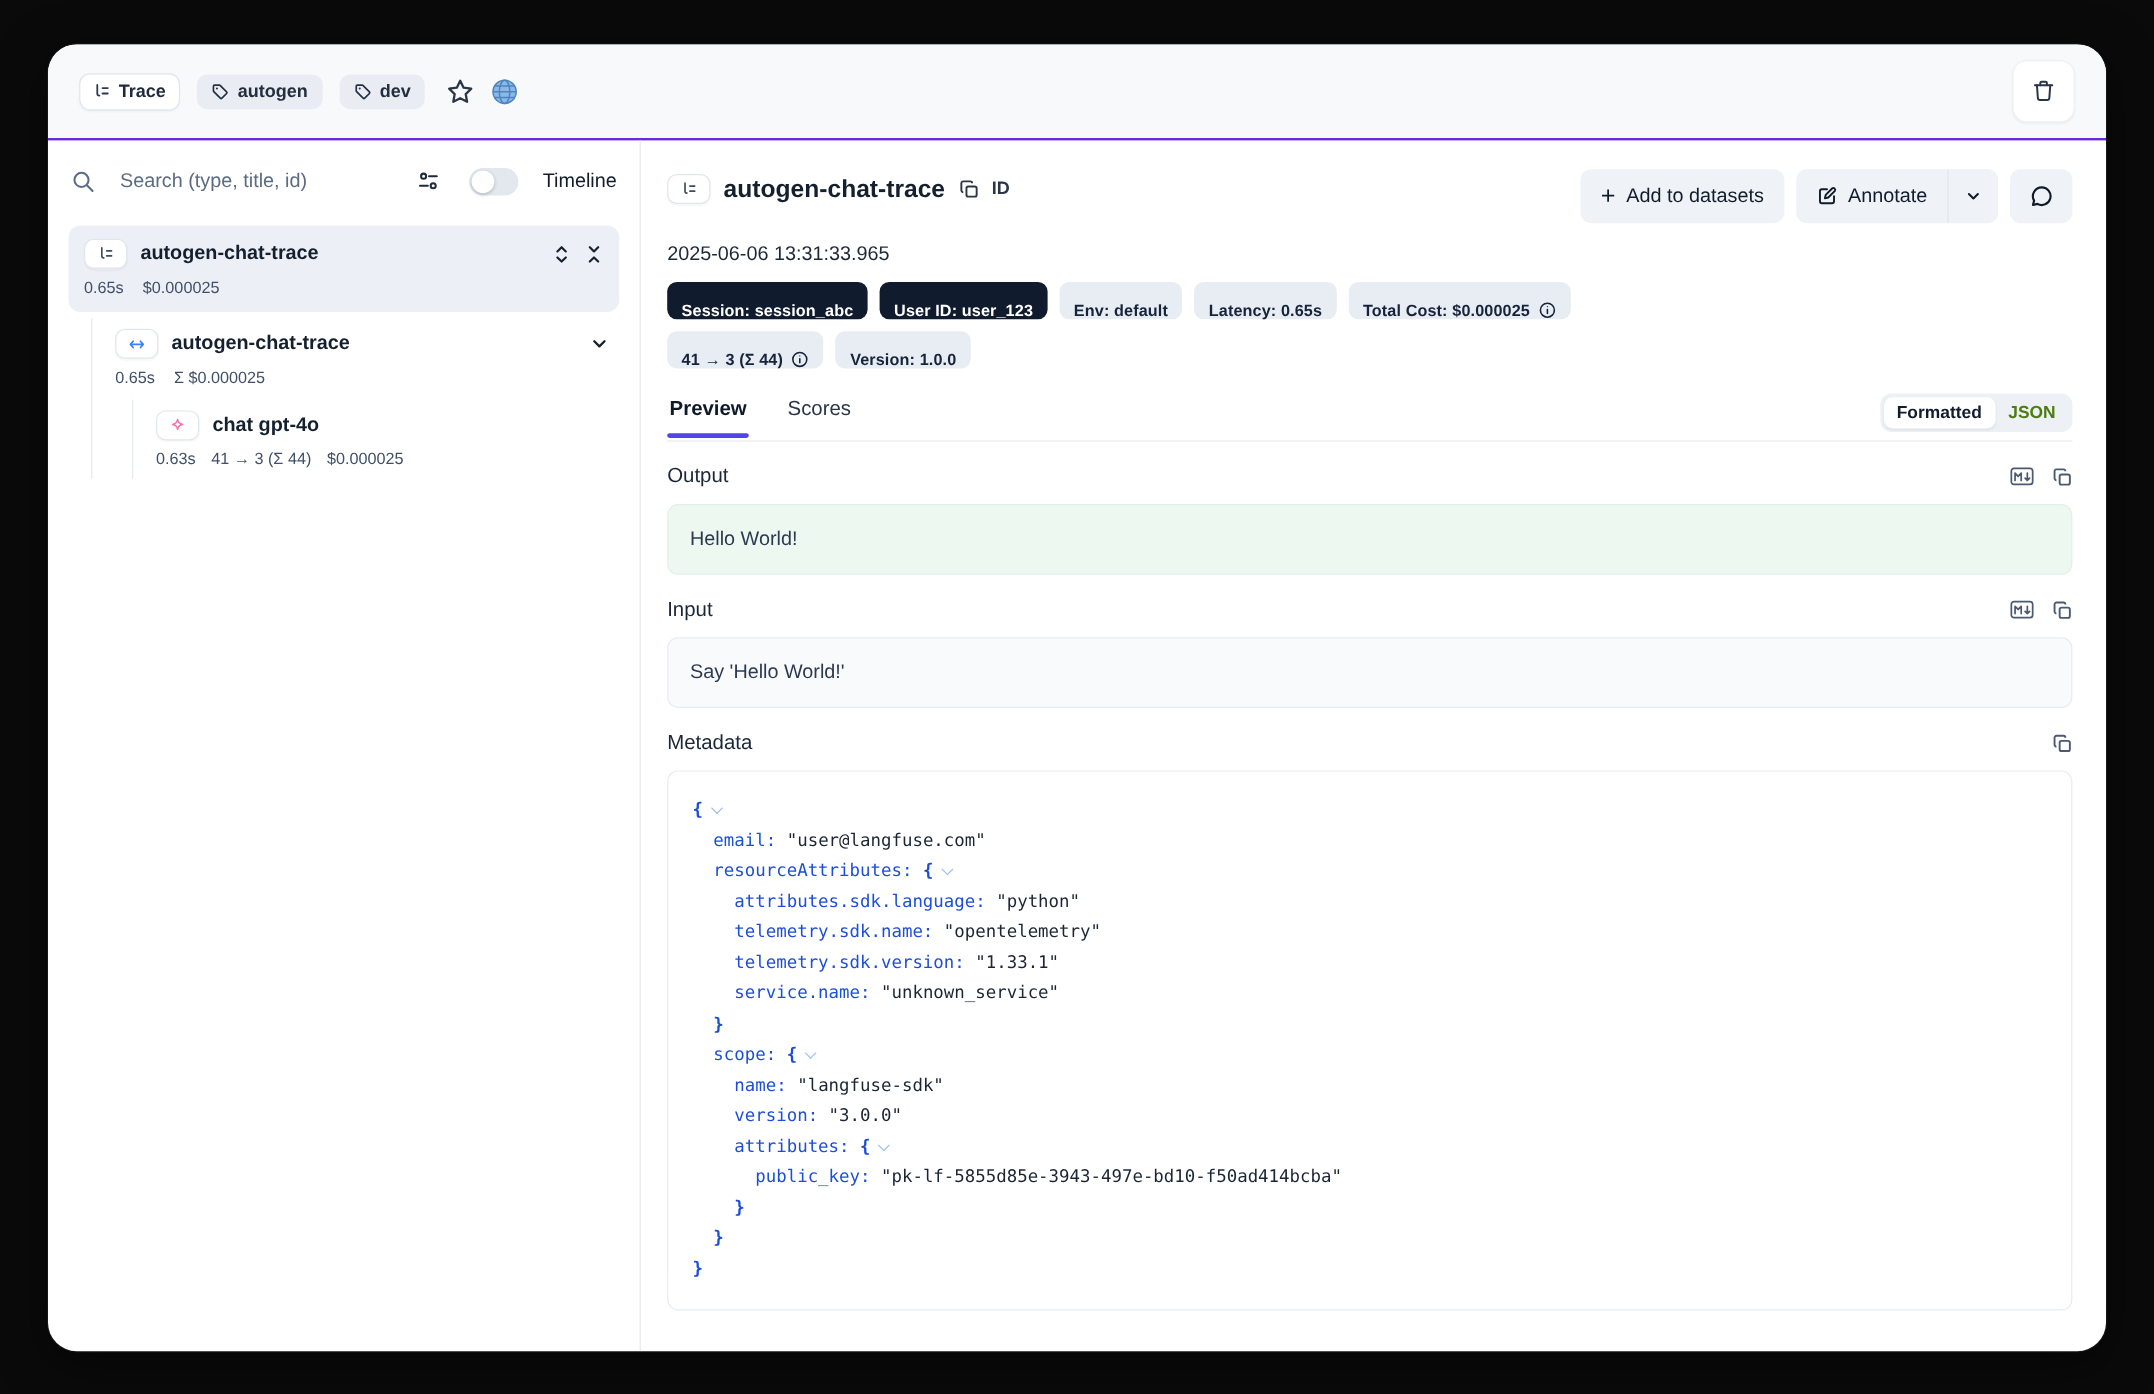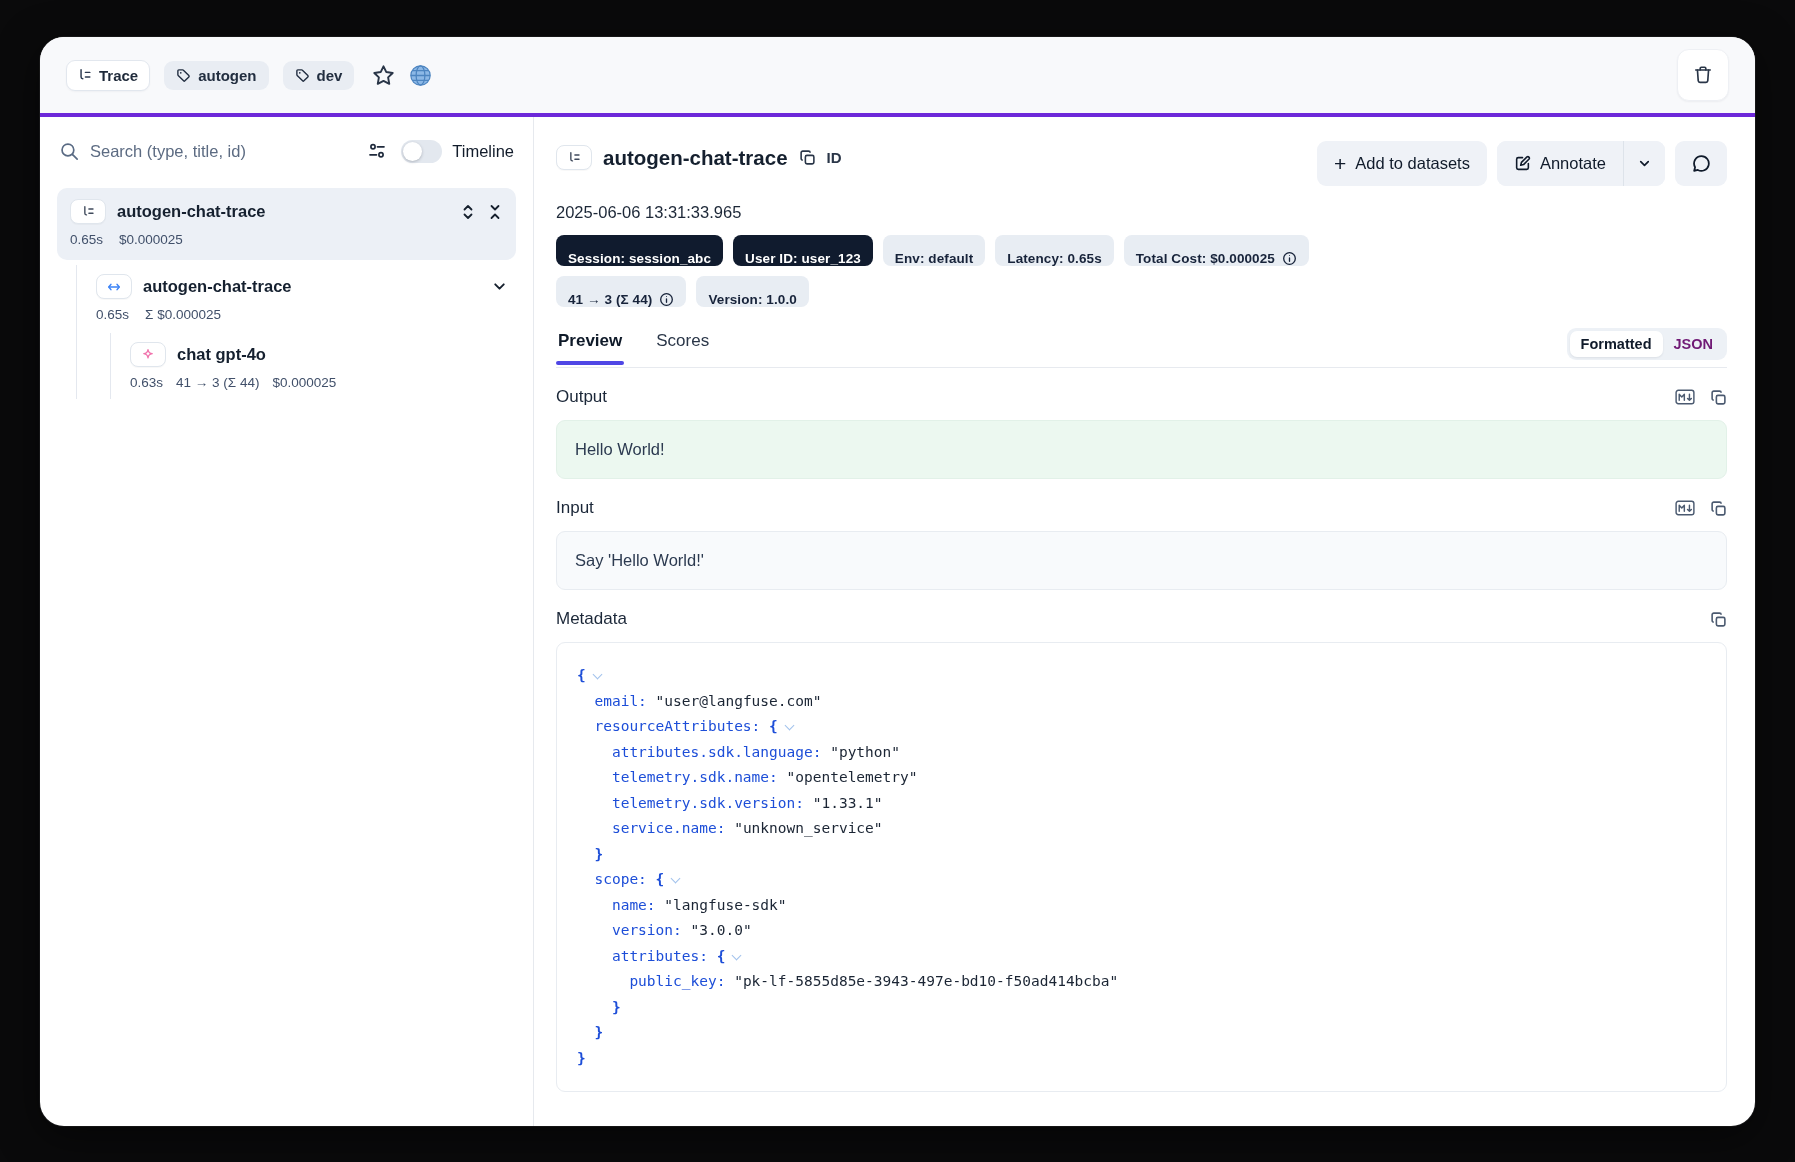--- a/index.html
+++ b/index.html
@@ -13,21 +13,21 @@
   }
   .card {
     position:absolute; inset:37px 40px 36px 40px;
     background:#ffffff; border-radius:24px; overflow:hidden;
     display:flex; flex-direction:column;
     box-shadow:0 0 0 1px rgba(255,255,255,.06), 0 10px 40px rgba(0,0,0,.5);
   }
   
   .topbar {
     height:80px; flex:0 0 80px; display:flex; align-items:center; gap:14px;
-    padding:0 26px; background:#f8f9fb; border-bottom:4px solid #6d28d9;
+    padding:0 26px; background:#f8f9fb; border-bottom:2px solid #6d28d9;
   }
   .trace-pill {
     display:inline-flex; align-items:center; gap:7px;
     background:#fff; border:1px solid #e2e7ee; border-radius:9px;
     padding:6px 11px; font-size:15px; font-weight:700; color:#1f2a3a;
     box-shadow:0 1px 2px rgba(16,24,40,.04);
   }
   .topbar h1 { font-size:21px; font-weight:700; color:#222e40; letter-spacing:.1px; white-space:nowrap; }
   .tag-chip {
     display:inline-flex; align-items:center; gap:7px;
@@ -39,21 +39,21 @@
   .trash-btn {
     width:52px; height:52px; border:1px solid #eef0f4; border-radius:12px;
     background:#fff; display:flex; align-items:center; justify-content:center;
     cursor:pointer; box-shadow:0 1px 2px rgba(16,24,40,.05);
   }
   
   .body { flex:1; display:flex; min-height:0; }
   .sidebar { width:494px; flex:0 0 494px; border-right:1px solid #e6e9ee; padding:13px 17px 0 17px; }
   .main { flex:1; min-width:0; padding:24px 28px 0 22px; }
   
-  .search-row { display:flex; align-items:center; gap:10px; height:42px; padding:0 2px; }
+  .search-row { display:flex; align-items:center; gap:20px; height:42px; padding:0 2px; }
   .search-row input {
     flex:1; border:none; outline:none; background:transparent;
     font-size:16.5px; color:#1f2a3a; font-family:"Liberation Sans",sans-serif; min-width:0;
   }
   .search-row input::placeholder { color:#5c6b82; }
   .toggle {
     width:41px; height:23px; border-radius:12px; background:#e3e8ef;
     position:relative; cursor:pointer; flex:0 0 41px; margin-left:4px;
   }
   .toggle .knob {
@@ -112,21 +112,21 @@
   .tabs { display:flex; gap:30px; }
   .tab { position:relative; padding:0 2px 13px 2px; font-size:17px; color:#2a3648; cursor:pointer; }
   .tab.active { font-weight:700; color:#0f1a29; }
   .tab.active::after {
     content:""; position:absolute; left:0; right:0; bottom:-1px; height:4px;
     background:#4f46e5; border-radius:2px;
   }
   .segmented {
     display:flex; background:#edf1f6; border-radius:9px; padding:3px; margin-bottom:7px; align-items:center;
   }
-  .seg { padding:5px 11px; font-size:14.5px; font-weight:600; color:#701a75; border-radius:7px; cursor:pointer; }
+  .seg { padding:5px 11px; font-size:14.5px; font-weight:600; color:#4d7c0f; border-radius:7px; cursor:pointer; }
   .seg.active { background:#fff; color:#101b2b; box-shadow:0 1px 2px rgba(16,24,40,.08); }
   
   .section { margin-top:19px; }
   .section-head { display:flex; align-items:center; justify-content:space-between; }
   .section-head .label { font-size:17px; font-weight:500; color:#1b2738; }
   .section-icons { display:flex; gap:15px; align-items:center; }
   .section-icons > * { cursor:pointer; }
   .io-box {
     margin-top:13px; border-radius:9px; padding:19px 18px; font-size:16.5px; color:#2c3a50;
   }

